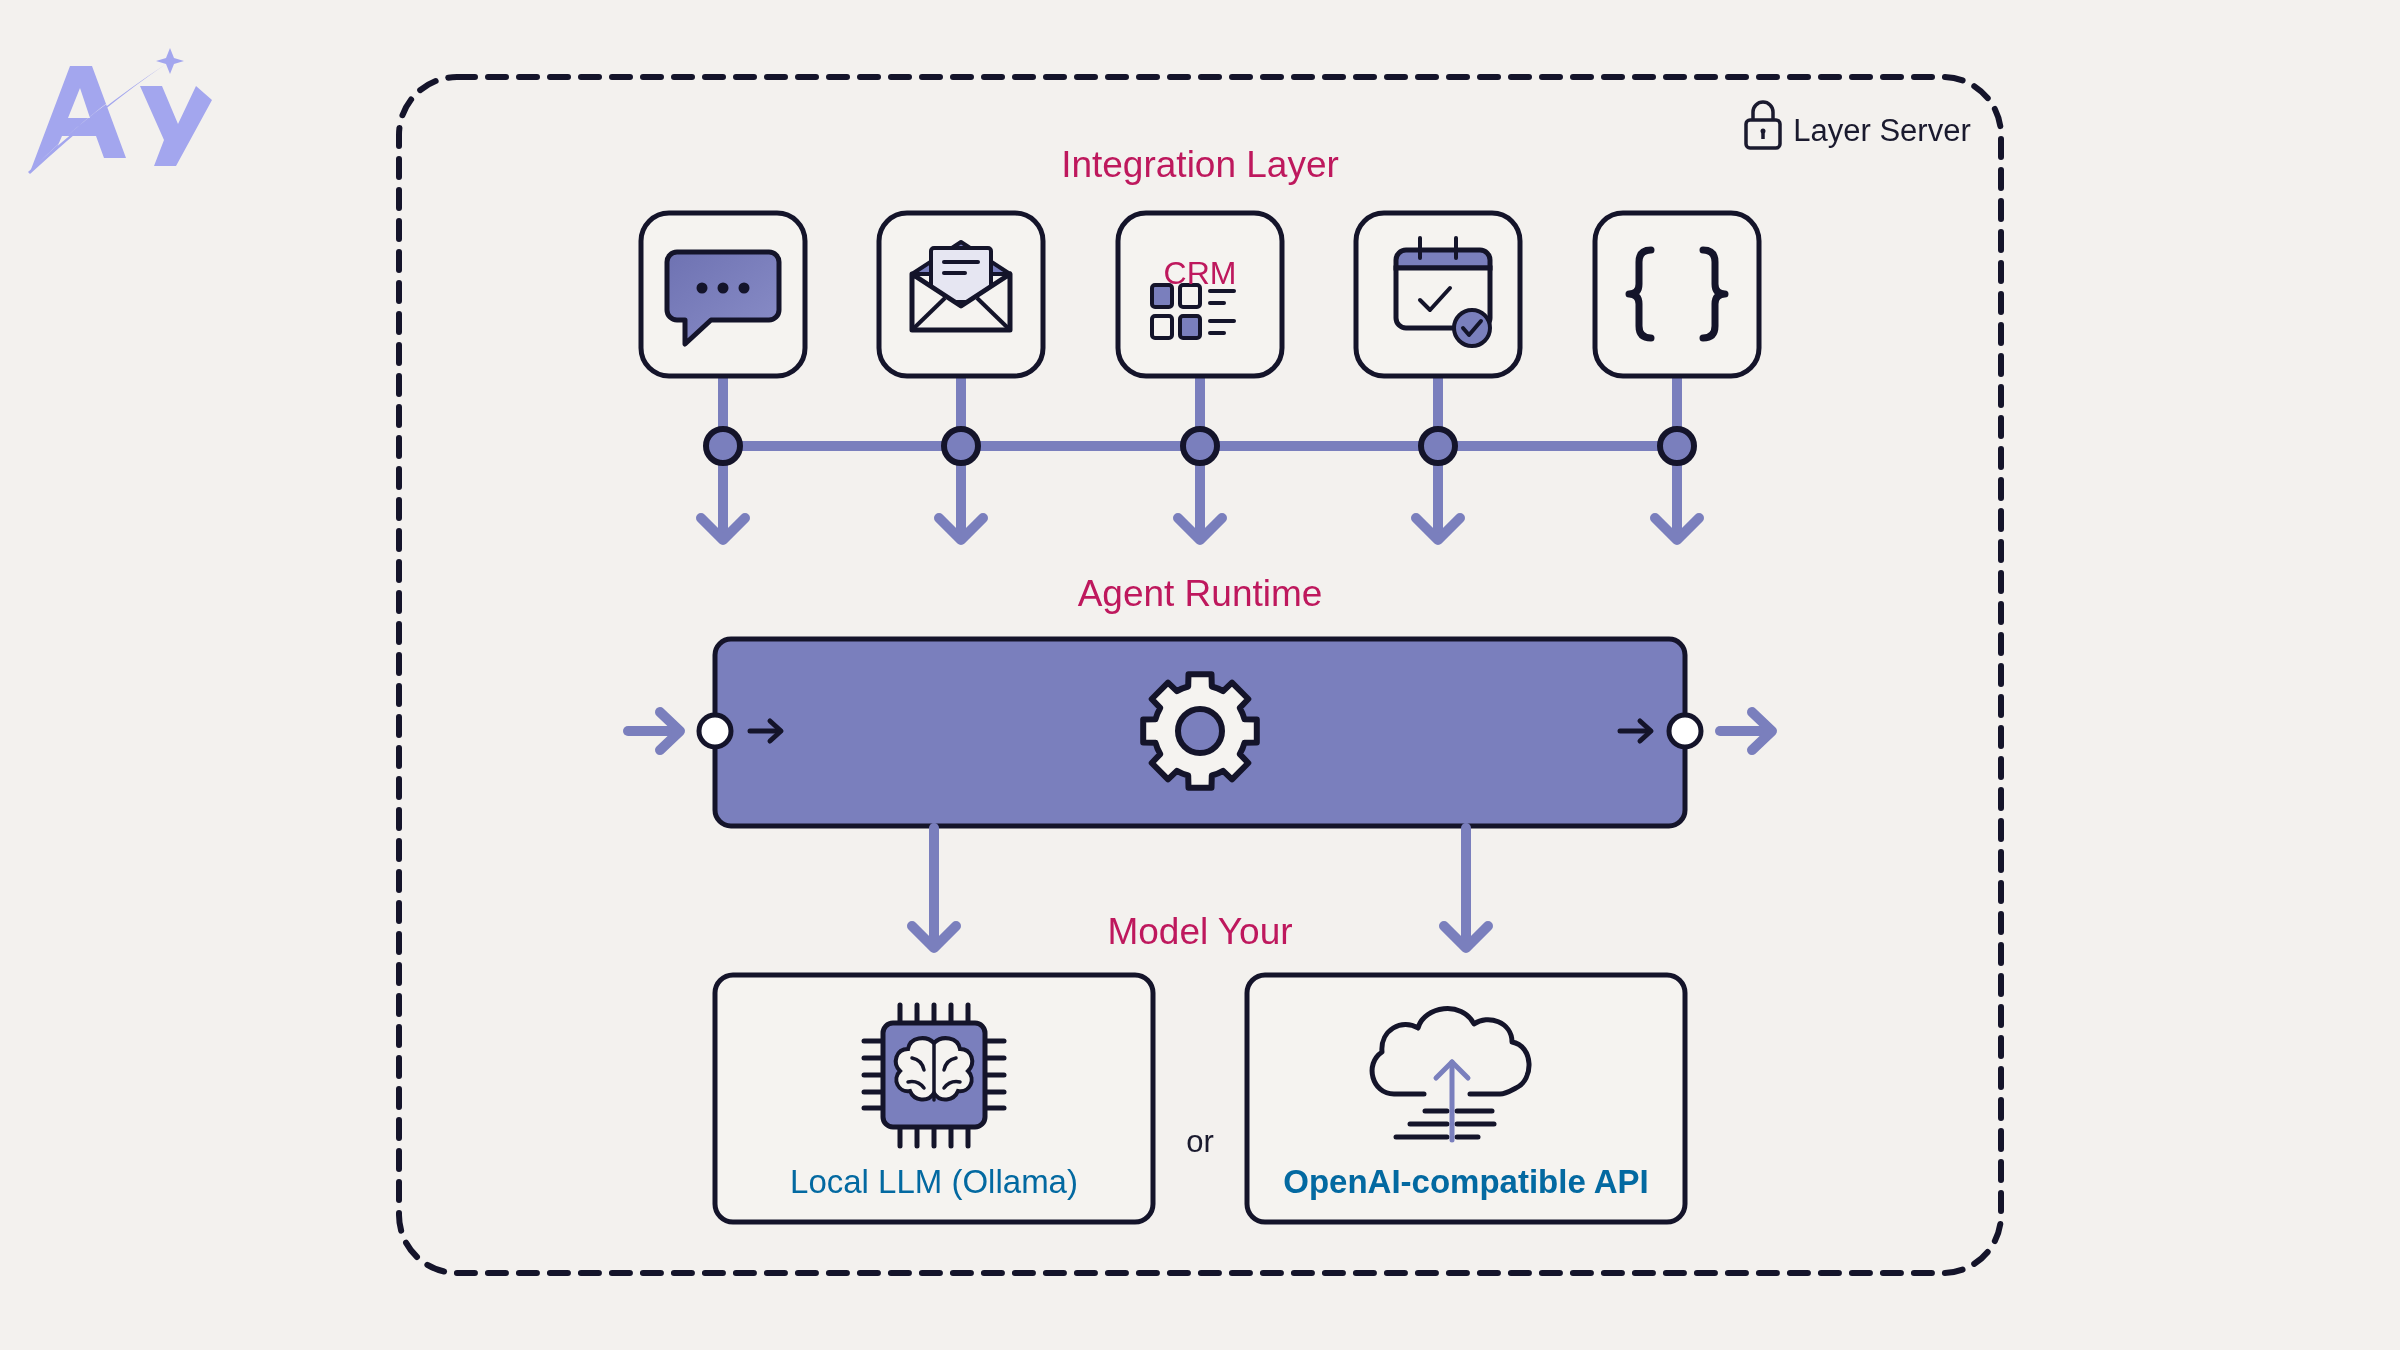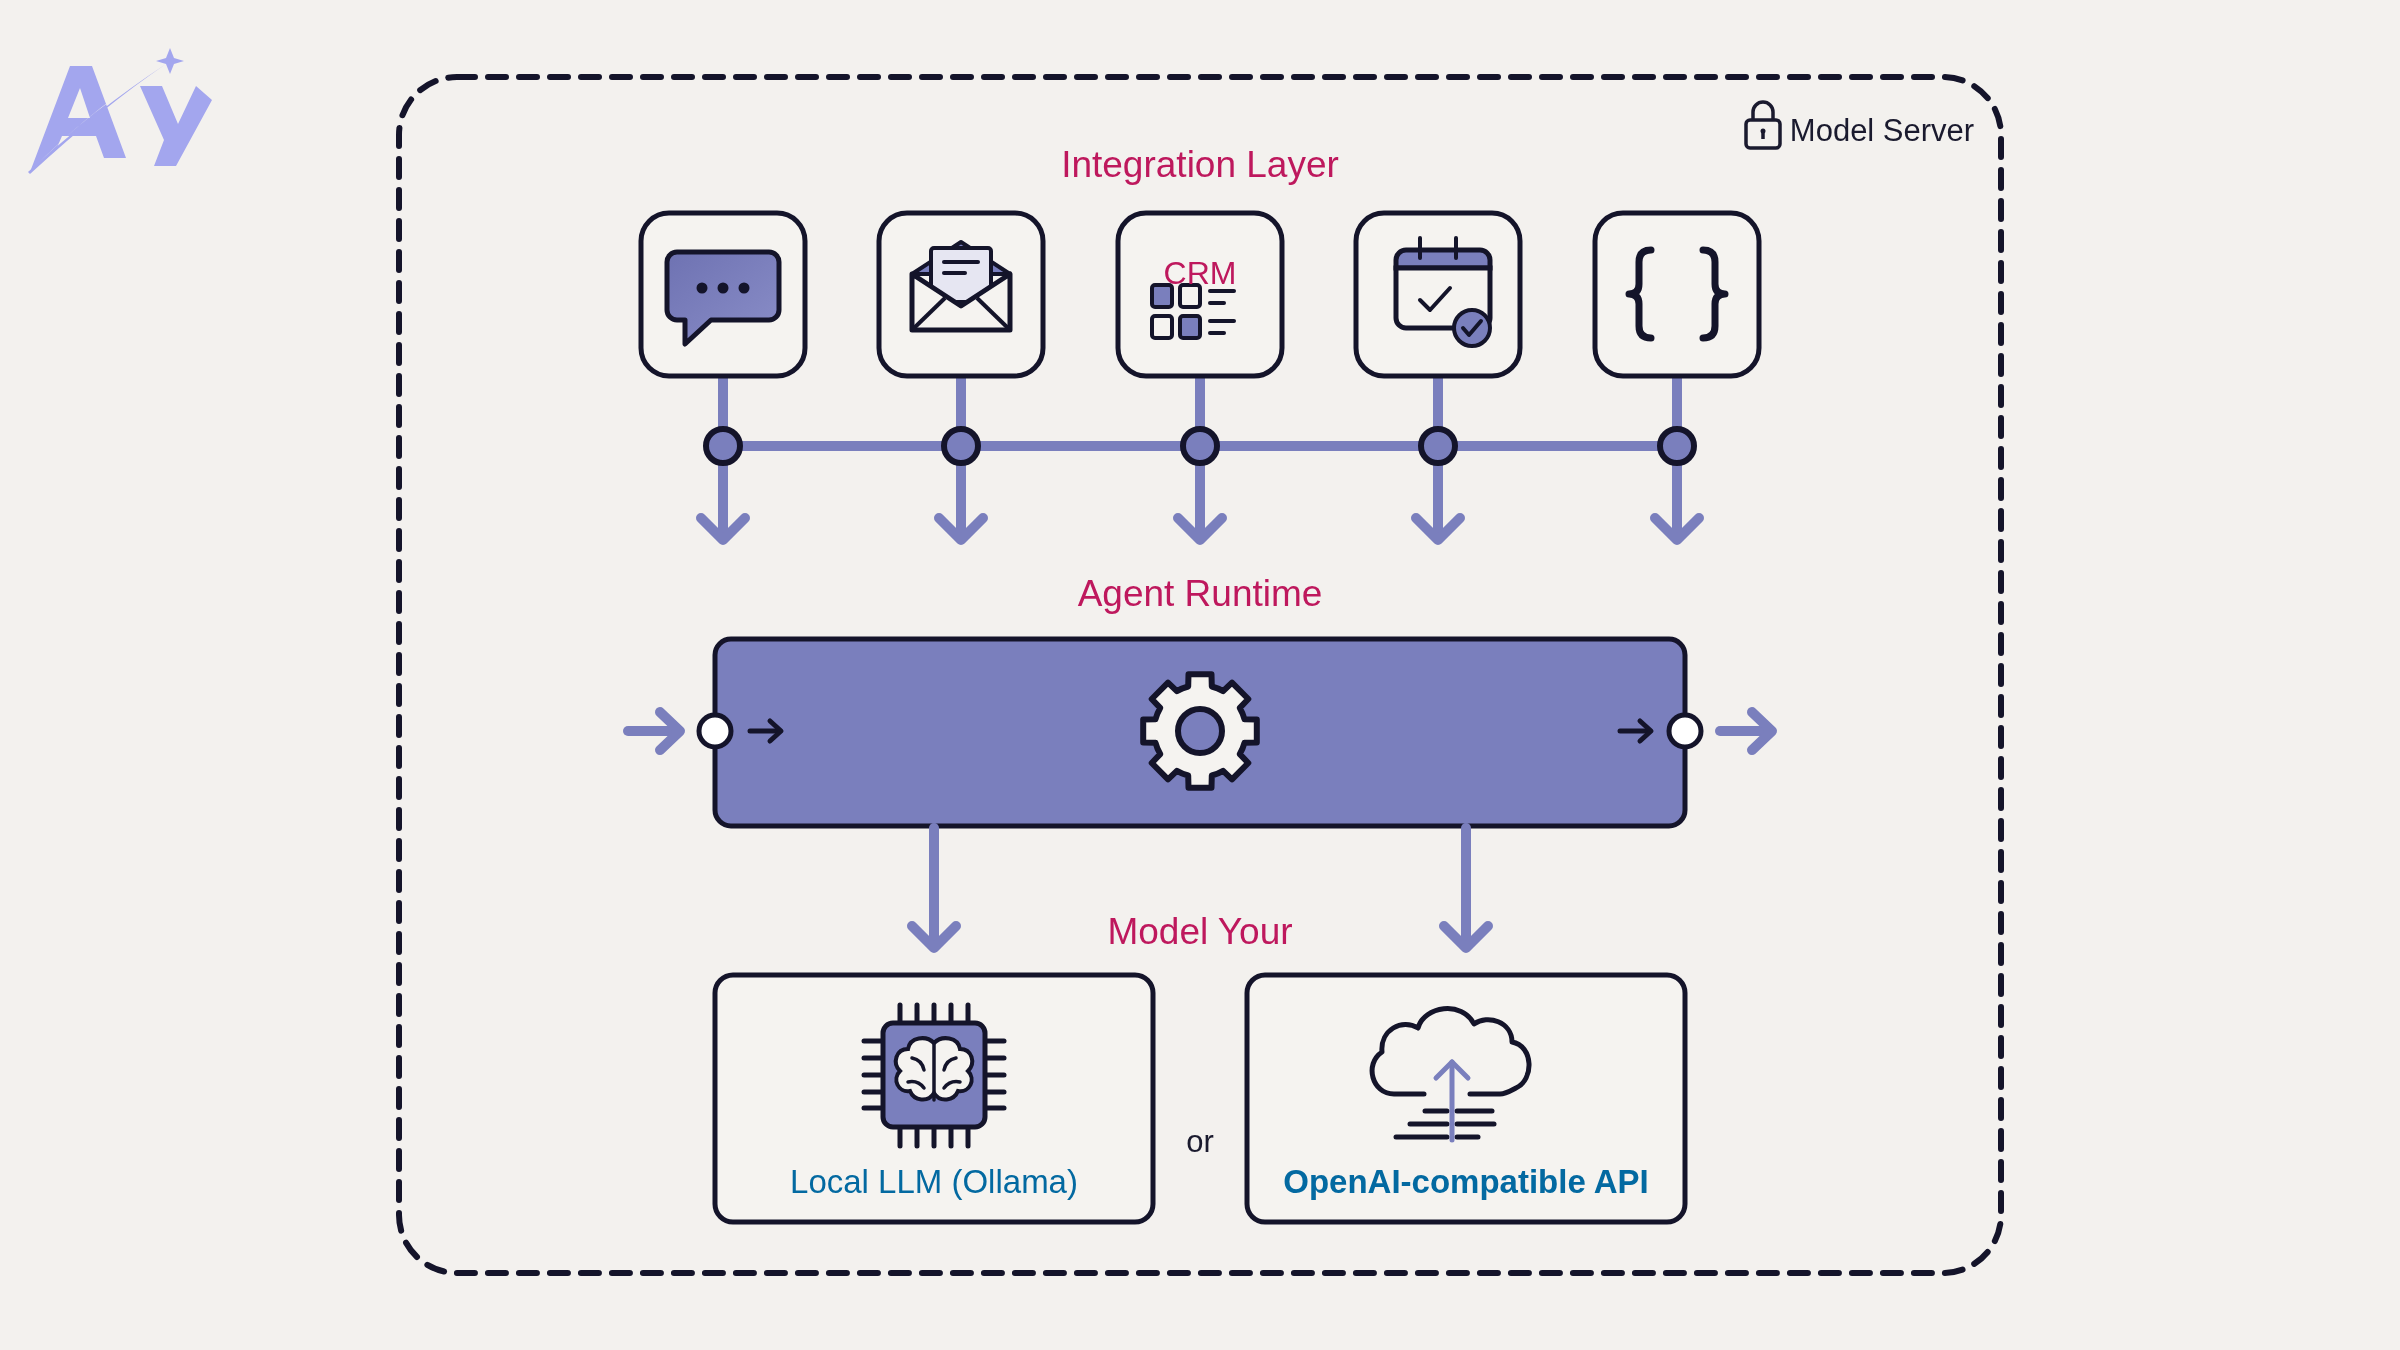--- a/index.html
+++ b/index.html
@@ -219,21 +219,21 @@
       <line x1="1457" y1="1124" x2="1494" y2="1124"></line>
       <line x1="1457" y1="1137" x2="1478" y2="1137"></line>
     </g>
     <g stroke="#7a7fbd" stroke-width="5" stroke-linecap="round" stroke-linejoin="round" fill="none">
       <line x1="1452" y1="1140" x2="1452" y2="1062"></line>
       <polyline points="1436,1078 1452,1062 1468,1078"></polyline>
     </g>
   </g>
 </svg>
 
-<div class="label server-label" style="left:1882px; top:113px;">Model Server</div>
+<div class="label server-label" style="left:1882px; top:113px;">Layer Server</div>
 
 <div class="label" style="left:1200px; top:144px;">Integration Layer</div>
 
 <div class="label" style="left:1200px; top:573px;">Agent Runtime</div>
 
 <div class="label" style="left:1200px; top:911px;">Model Your</div>
 
 <div class="label or-label" style="left:1200px; top:1098px;">or</div>
 
 <div class="label caption" style="left:934px; top:1163px;">Local LLM (Ollama)</div>

